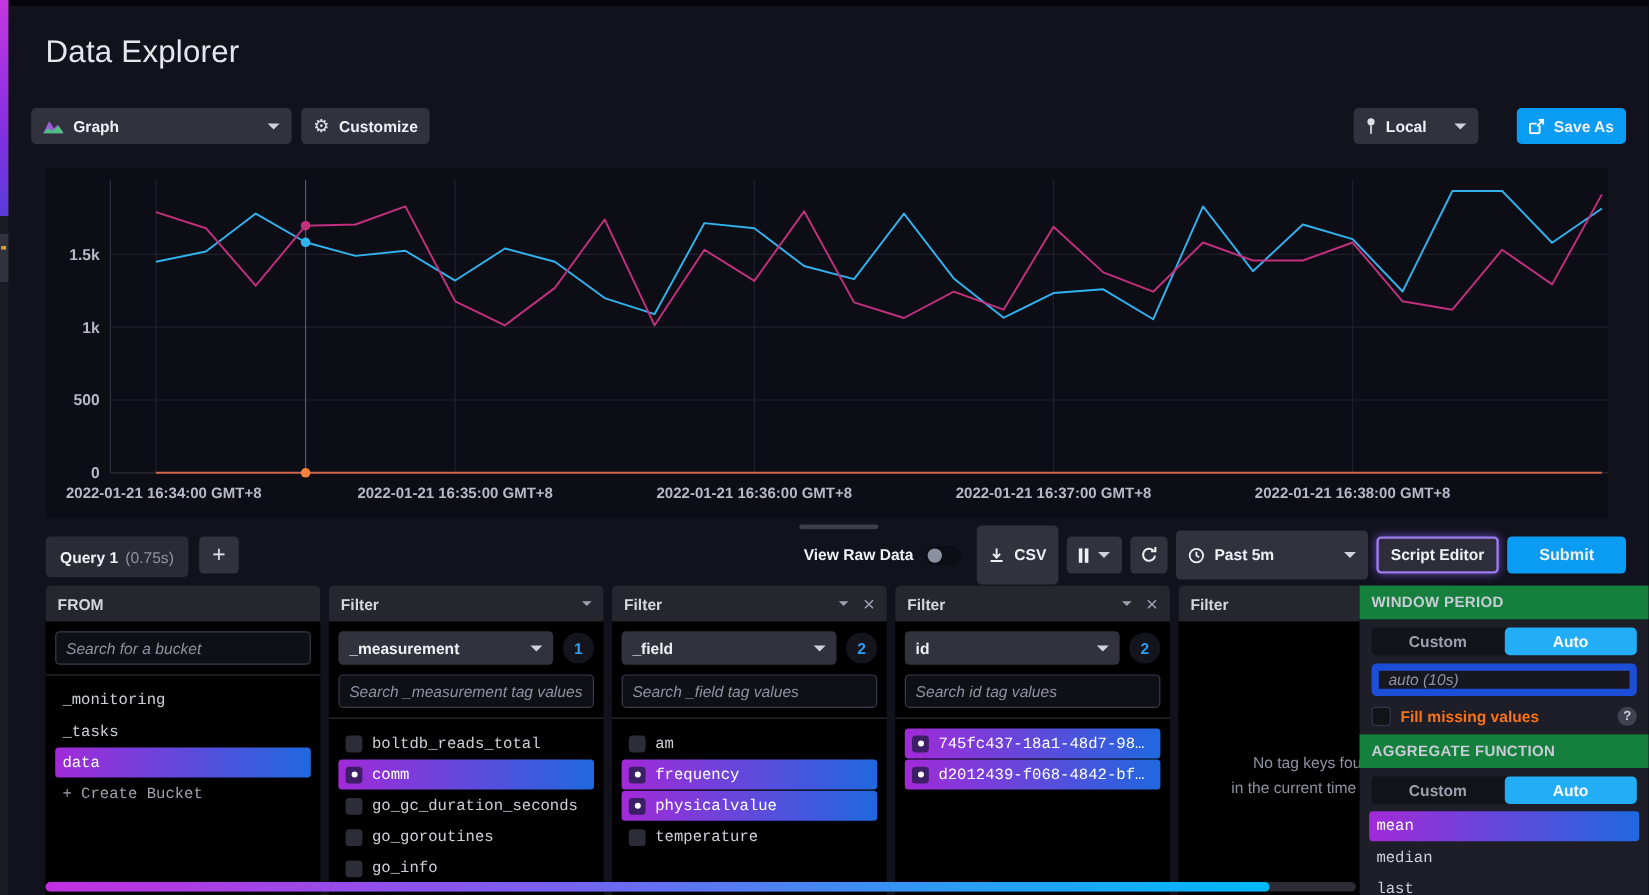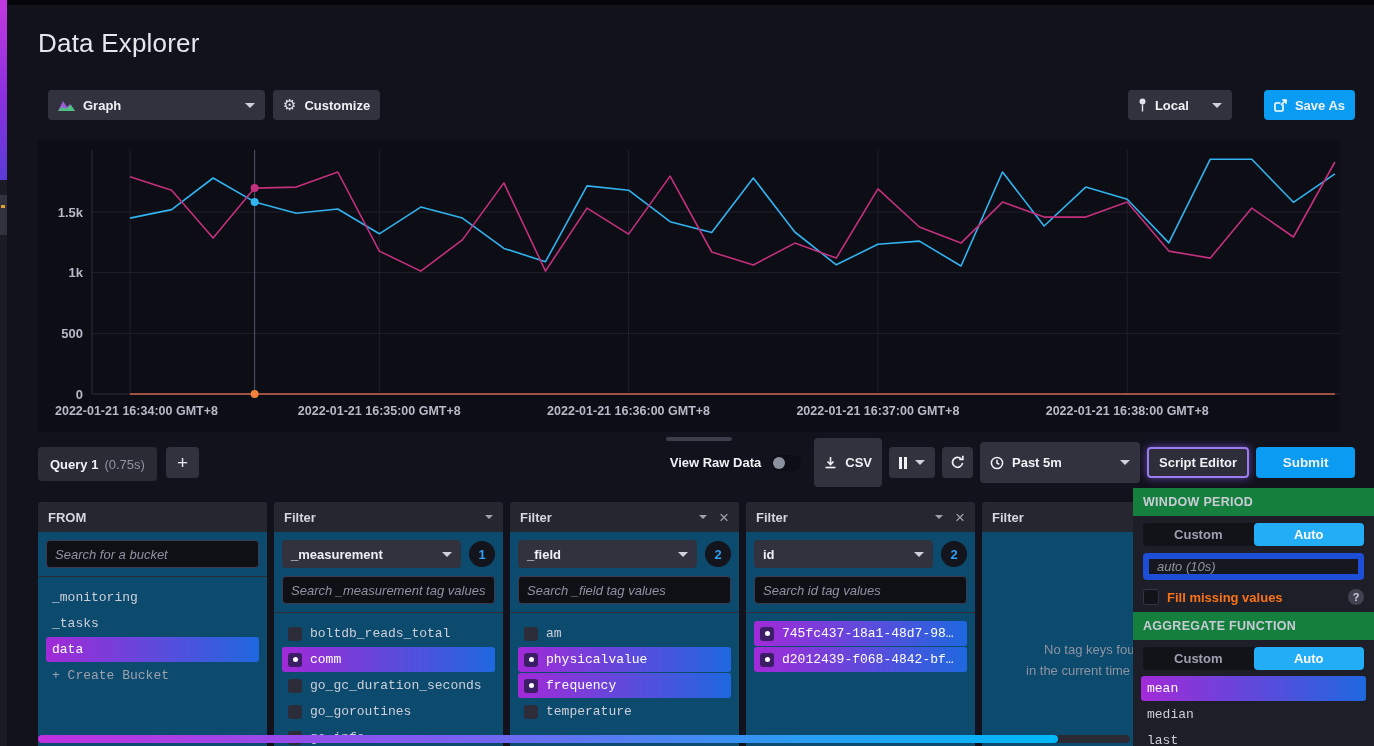--- a/index.html
+++ b/index.html
@@ -17,21 +17,21 @@
   .page-title { position:absolute; left:38px; top:28px; font-size:26px; font-weight:500; color:#e6e7ec; letter-spacing:.2px; }
 
   
   .btn { height:30px; background:#32323f; border-radius:4px; color:#eef0f4; font-weight:bold; font-size:13px;
          display:flex; align-items:center; padding:0 10px; gap:8px; }
   .btn-primary { background:#0a9bf2; }
   .caret { width:0; height:0; border-left:5px solid transparent; border-right:5px solid transparent;
            border-top:5px solid #cfd2da; display:inline-block; }
   .caret.small { border-left-width:4px; border-right-width:4px; border-top-width:4px; border-top-color:#9ea2b0; }
 
-  .toolbar-top-left  { position:absolute; left:48px; top:90px; display:flex; gap:8px; }
+  .toolbar-top-left  { position:absolute; left:26px; top:90px; display:flex; gap:8px; }
   .toolbar-top-right { position:absolute; right:19px; top:90px; display:flex; gap:32px; }
   .dropdown-graph { width:217px; justify-content:space-between; }
   .dropdown-local { width:104px; justify-content:space-between; }
   .grow { display:flex; align-items:center; gap:8px; }
 
   
   .chart-wrap { position:absolute; left:38px; top:140px; width:1302px; height:292px; background:#0d0d16; }
   .resize-handle { position:absolute; left:666px; top:437px; width:66px; height:4px; background:#3d3d4b; border-radius:2px; }
 
   
@@ -46,21 +46,21 @@
   .toggle { width:30px; height:16px; background:#0d0d15; border-radius:8px; position:relative; margin-right:6px; }
   .toggle .knob { position:absolute; left:2px; top:2px; width:12px; height:12px; border-radius:50%; background:#8b8fa0; }
   .pause-bars { display:flex; gap:2px; }
   .pause-bars i { width:3px; height:12px; background:#eef0f4; }
   .btn.square { width:31px; justify-content:center; padding:0; }
   .dropdown-range { width:160px; justify-content:space-between; }
   .btn-script { background:#2e2e3a; border:2px solid #9a7bf0; box-shadow:0 0 8px rgba(140,100,245,.65); height:31px; }
   .btn-submit { width:99px; justify-content:center; height:31px; font-size:13.5px; }
 
   
-  .col { position:absolute; top:488px; bottom:0; width:229px; background:#0c4a6e; border-radius:4px 4px 0 0;margin-top:14px; }
+  .col { position:absolute; top:488px; bottom:0; width:229px; background:#000000; border-radius:4px 4px 0 0; }
   .col-header { height:30px; background:#26262f; display:flex; align-items:center; padding:0 10px;
                 border-radius:4px 4px 0 0; color:#d4d7de; font-weight:bold; font-size:13px; }
   .col-header .sp { flex:1; }
   .col-header .x { color:#9ea2b0; font-size:17px; line-height:1; margin-left:12px; font-weight:normal; }
   .col-body { padding:8px; }
   .search-input { width:100%; height:28px; background:#0f0f16; border:1px solid #3a3a4c; border-radius:4px;
                   color:#8e93a1; font-style:italic; font-size:13px; padding:0 8px; outline:none; }
   .search-input::placeholder { color:#8e93a1; }
   .divider { height:1px; background:#2c2c38; margin:8px -8px; }
   .key-row { display:flex; gap:8px; align-items:center; margin-bottom:8px; }
@@ -327,27 +327,27 @@
           <span class="badge">2</span>
         </div><input class="search-input" placeholder="Search _field tag values" style=""><div class="divider"></div><div>
           <div class="list-item">
             <span class="checkbox"></span>
             <span class="item-label">am</span>
           </div>
           <div class="list-item selected">
             <span class="checkbox checked">
               <span class="dot"></span>
             </span>
-            <span class="item-label">physicalvalue</span>
+            <span class="item-label">frequency</span>
           </div>
           <div class="list-item selected">
             <span class="checkbox checked">
               <span class="dot"></span>
             </span>
-            <span class="item-label">frequency</span>
+            <span class="item-label">physicalvalue</span>
           </div>
           <div class="list-item">
             <span class="checkbox"></span>
             <span class="item-label">temperature</span>
           </div>
         </div></div>
     </div>
   <div class="col filter-col" style="left:746px">
       <div class="col-header">
         <span>Filter</span>

